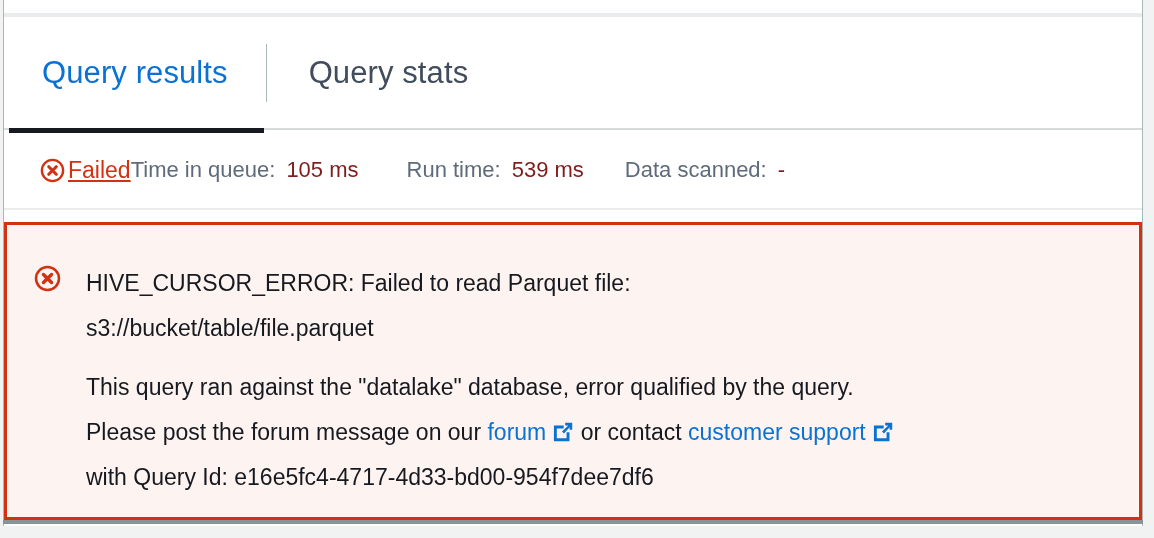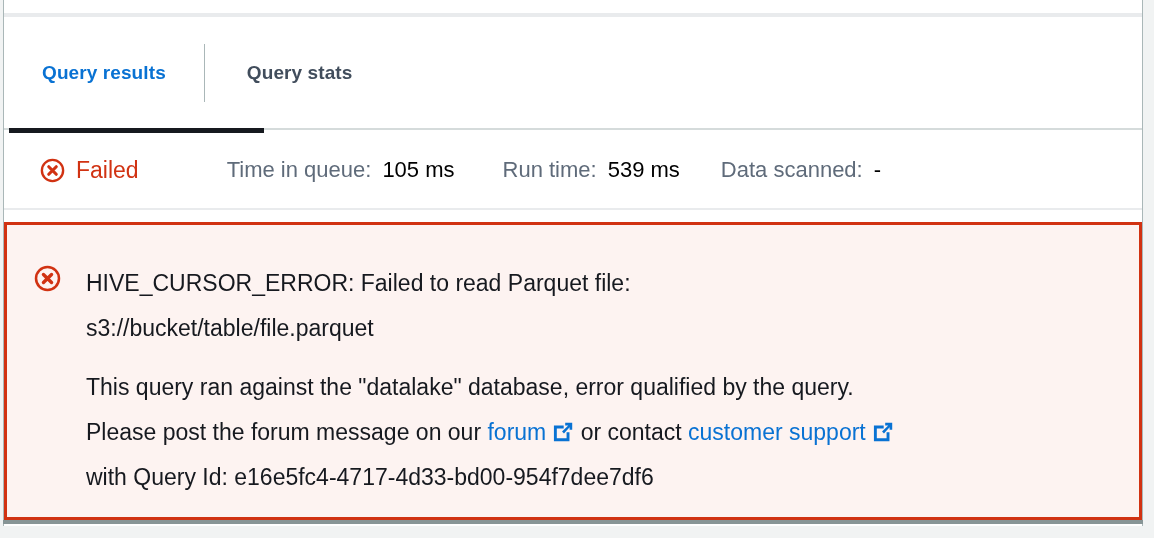--- a/index.html
+++ b/index.html
@@ -55,22 +55,22 @@
     display: flex;
     align-items: center;
     border-bottom: 2px solid #d5dbdb;
   }
   .tab {
     position: relative;
     display: flex;
     align-items: center;
     height: 100%;
     padding: 0 38px;
-    font-size: 19px;
-    font-weight: bold;
+    font-size: 31px;
+    font-weight: normal;
     letter-spacing: 0.1px;
     cursor: pointer;
     white-space: nowrap;
   }
   .tab.active { color: #0972d3; }
   .tab.inactive { color: #414d5c; padding-left: 42px; padding-right: 40px; }
   .tab-sep {
     width: 1px;
     height: 58px;
     background: #aab7b8;
@@ -98,29 +98,30 @@
     font-size: 22px;
   }
   .status-item {
     display: flex;
     align-items: center;
     white-space: nowrap;
   }
   .status-failed {
     margin-left: 36px;
     color: #d13212;
-    gap: 11px;
+    gap: 3px;
+    text-decoration: underline;
   }
   .status-failed .label { font-size: 23px; }
 
-  .metric { margin-left: 88px; }
+  .metric { }
   .metric.m2 { margin-left: 48px; }
   .metric.m3 { margin-left: 41px; }
   .metric .label { color: #5f6b7a; }
-  .metric .value { color: #000000; margin-left: 11px; text-align: right; }
+  .metric .value { color: #7f1d1d; margin-left: 11px; text-align: right; }
 
   
   .icon-error {
     width: 25px;
     height: 25px;
     flex: 0 0 auto;
     display: block;
   }
 
   

